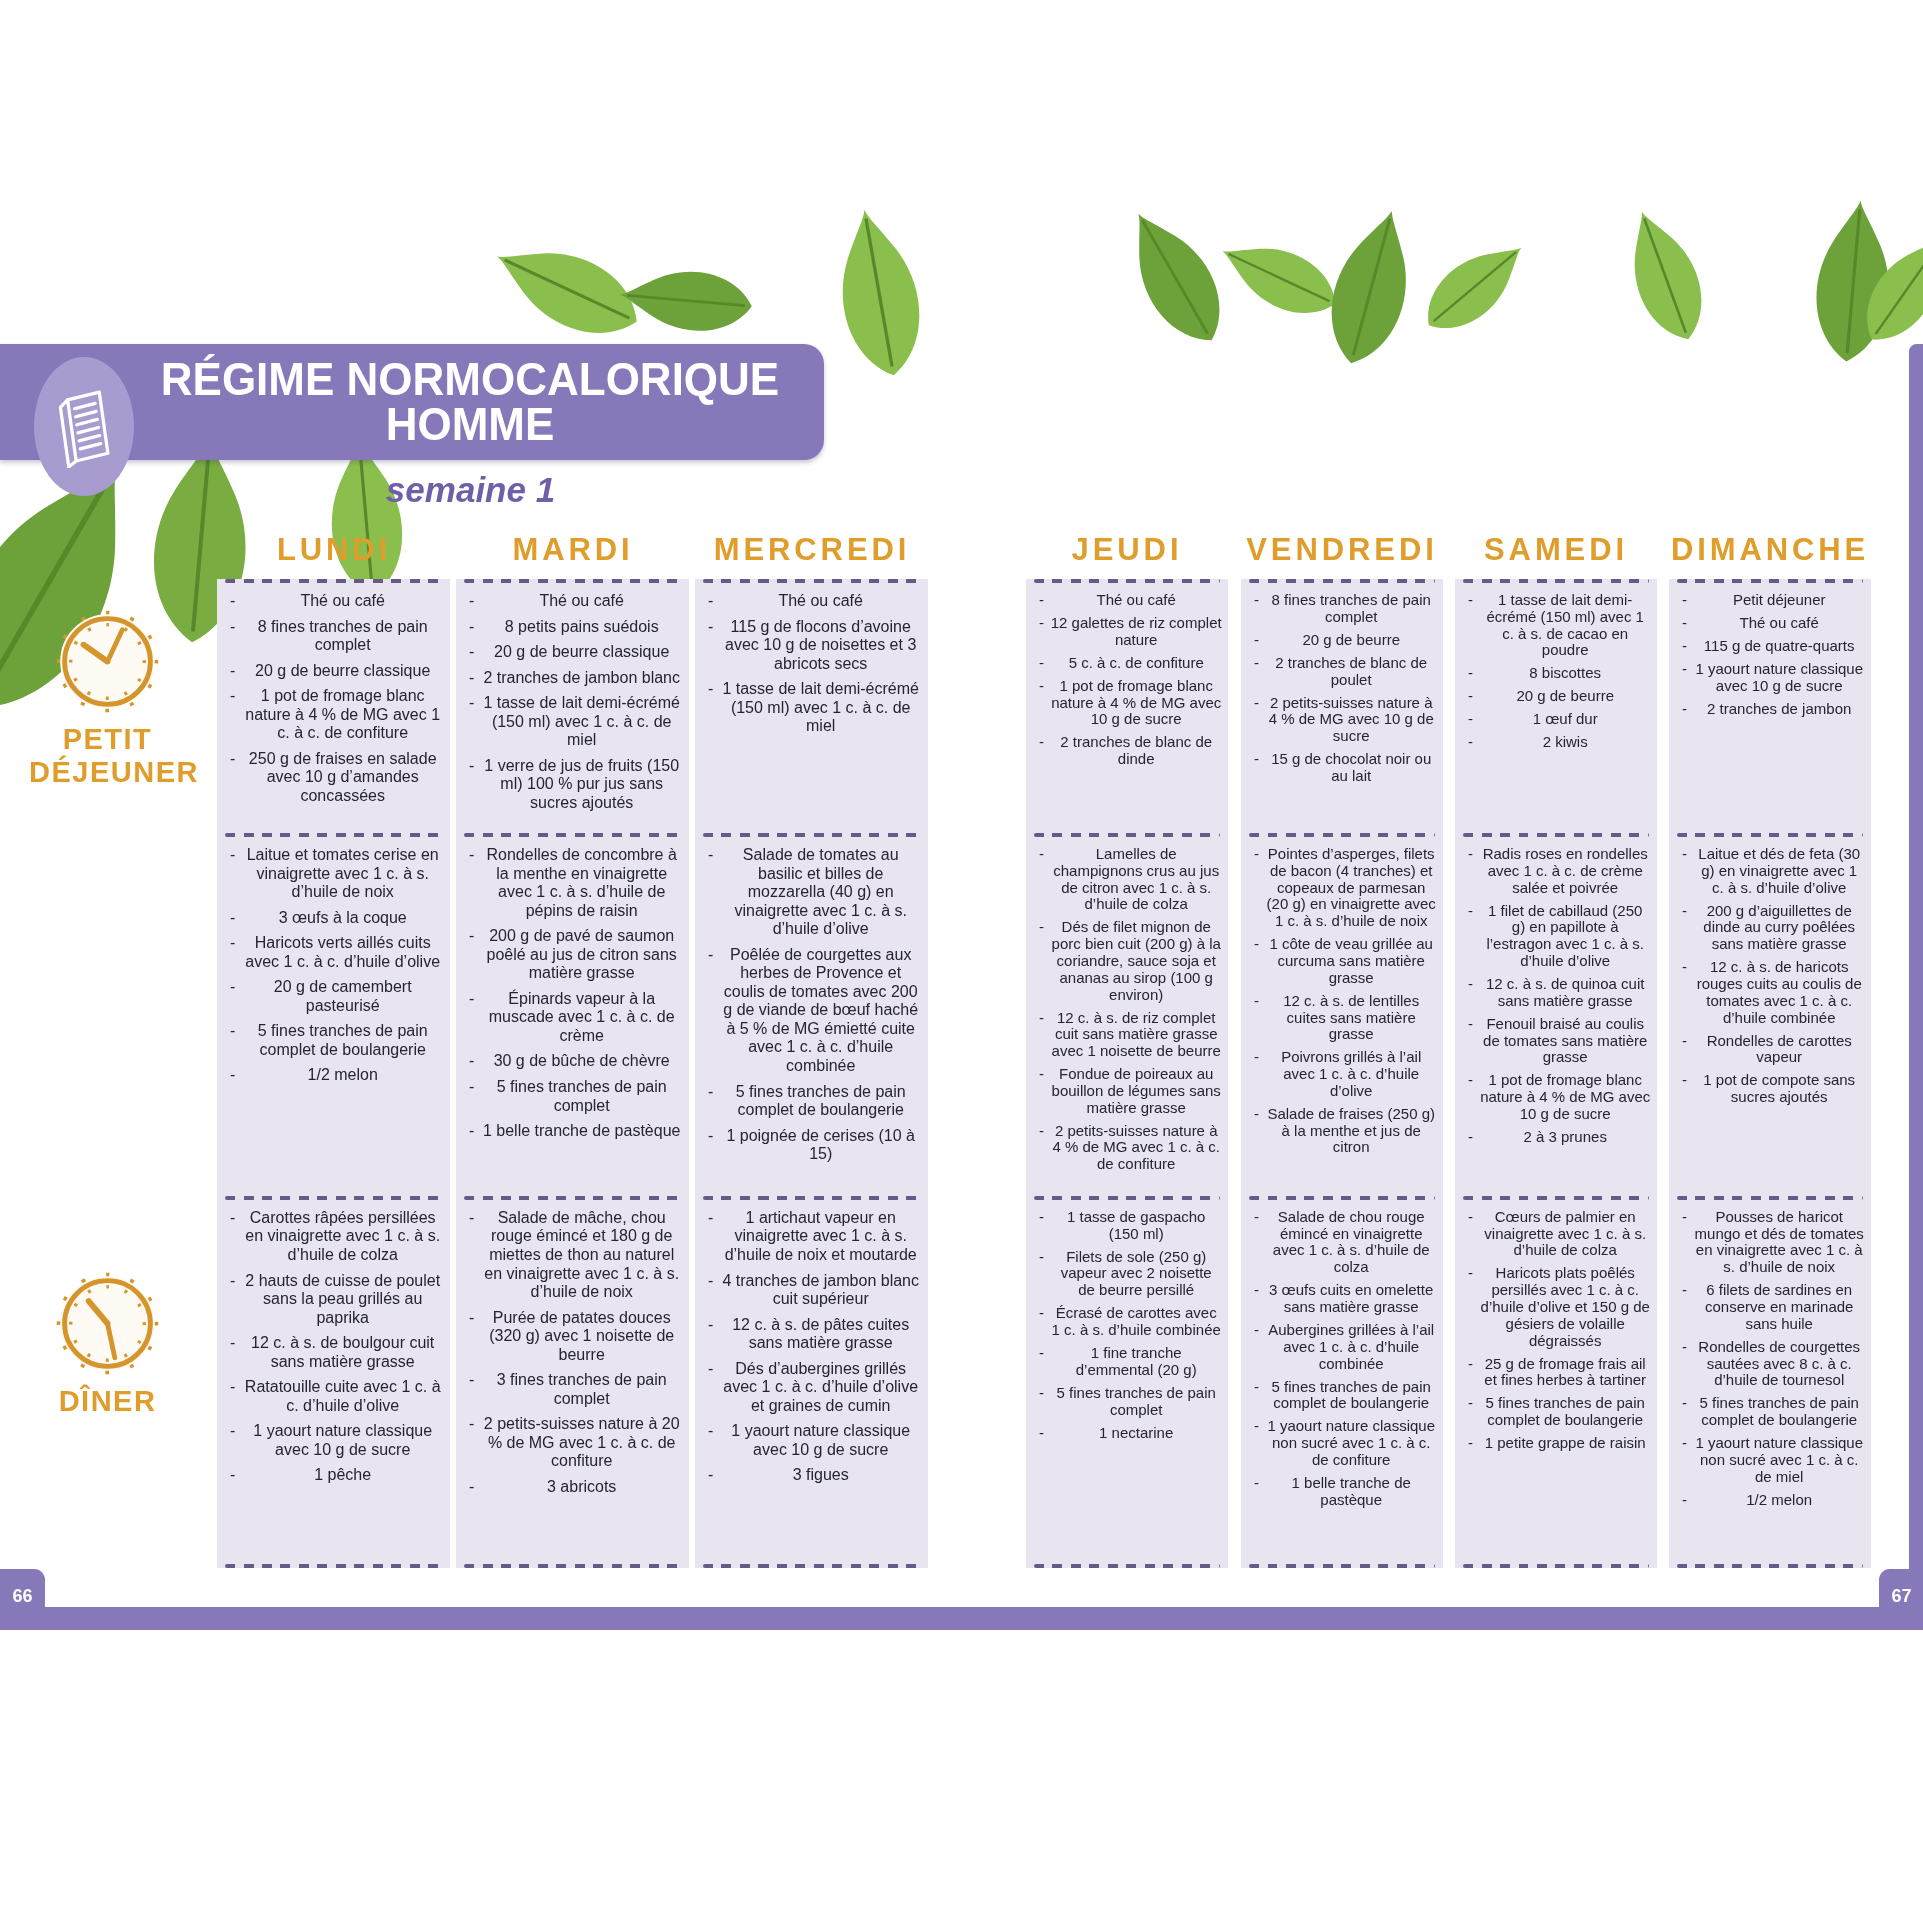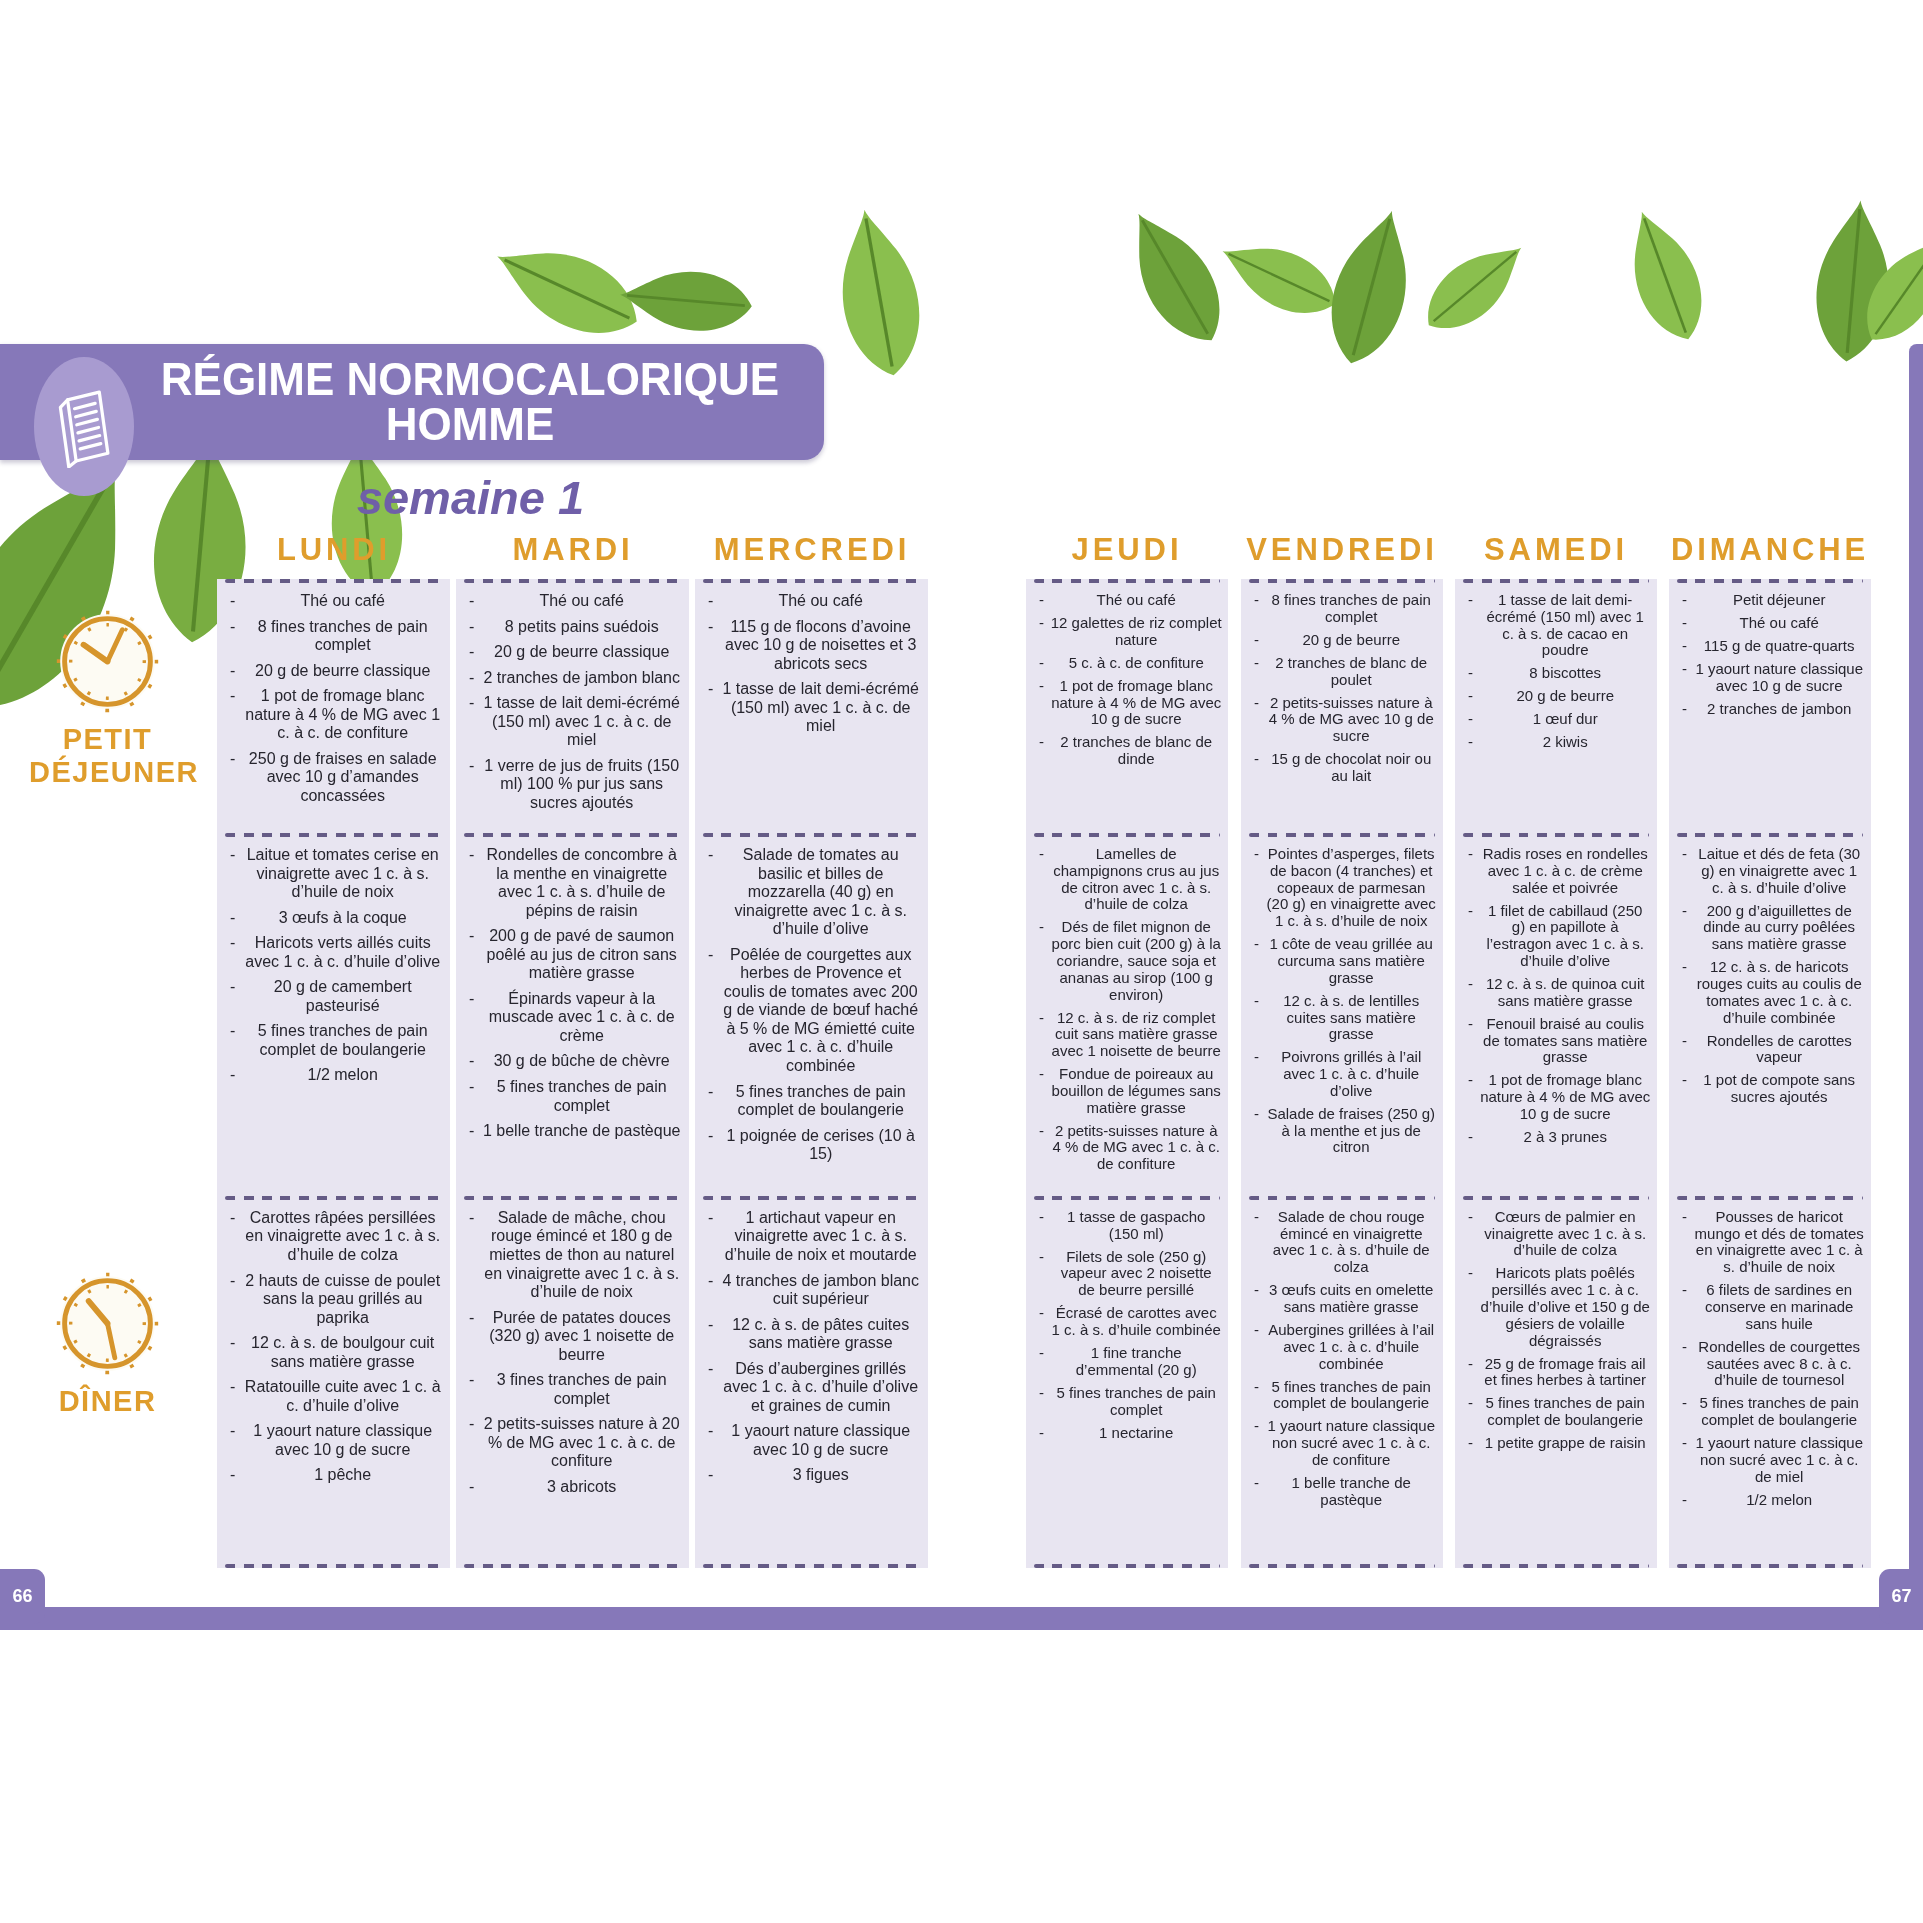--- a/index.html
+++ b/index.html
@@ -29,21 +29,21 @@
     color:#ffffff;font-weight:800;font-size:44px;line-height:1.02;
     letter-spacing:0px;white-space:nowrap;transform:scaleY(1.06);
   }
   .badge{
     position:absolute;left:34px;top:357px;width:100px;height:139px;
     background:var(--purple-light);border-radius:50%;z-index:4;
     display:flex;align-items:center;justify-content:center;
   }
   .week-label{
     position:absolute;left:116px;top:470px;width:709px;text-align:center;
-    z-index:3;color:var(--purple-deep);font-size:47px;font-style:italic;font-weight:700;
+    z-index:3;color:var(--purple-deep);font-size:35px;font-style:italic;font-weight:700;
   }
   .day-header{
     position:absolute;top:532px;transform:translateX(-50%);z-index:2;
     color:var(--orange);font-weight:700;font-size:31px;letter-spacing:3.9px;white-space:nowrap;
   }
   
   .meal-label-block{
     position:absolute;left:29px;width:157px;z-index:2;text-align:center;
   }
   .meal-label-block .clock{display:block;margin:0 auto;}

